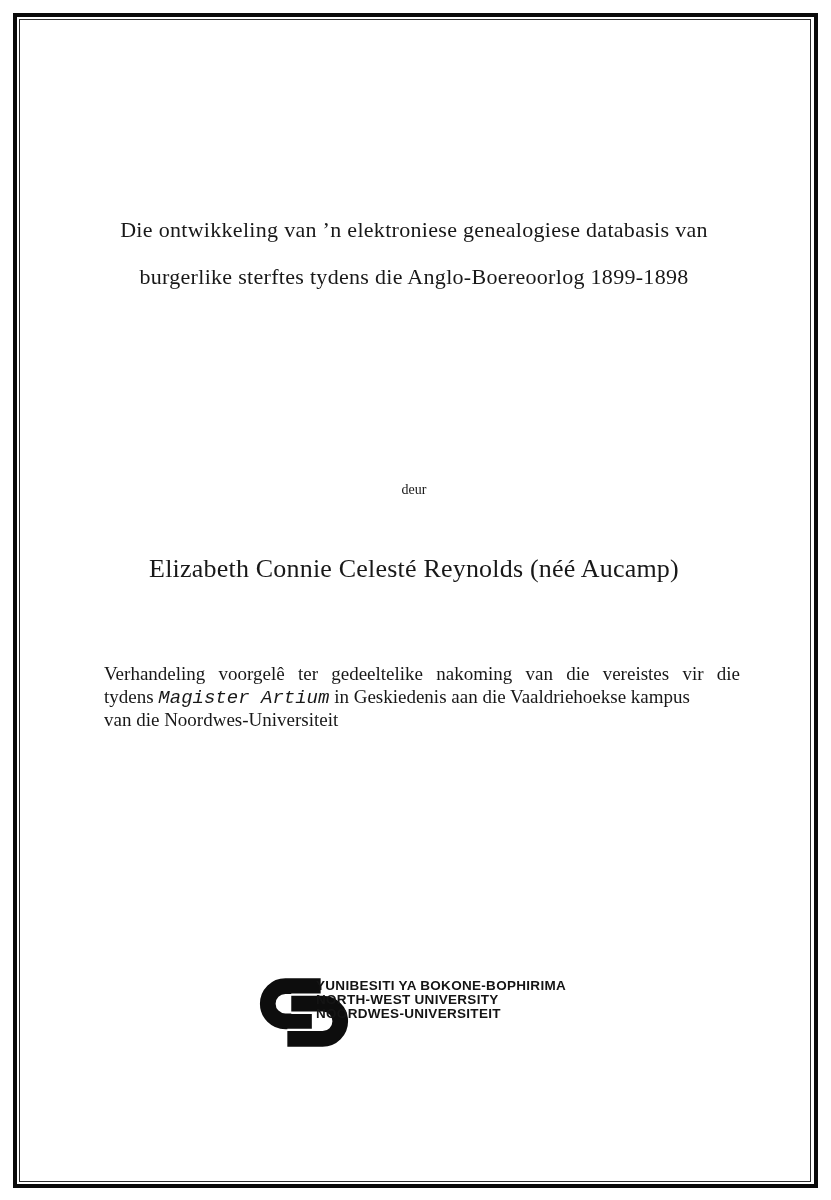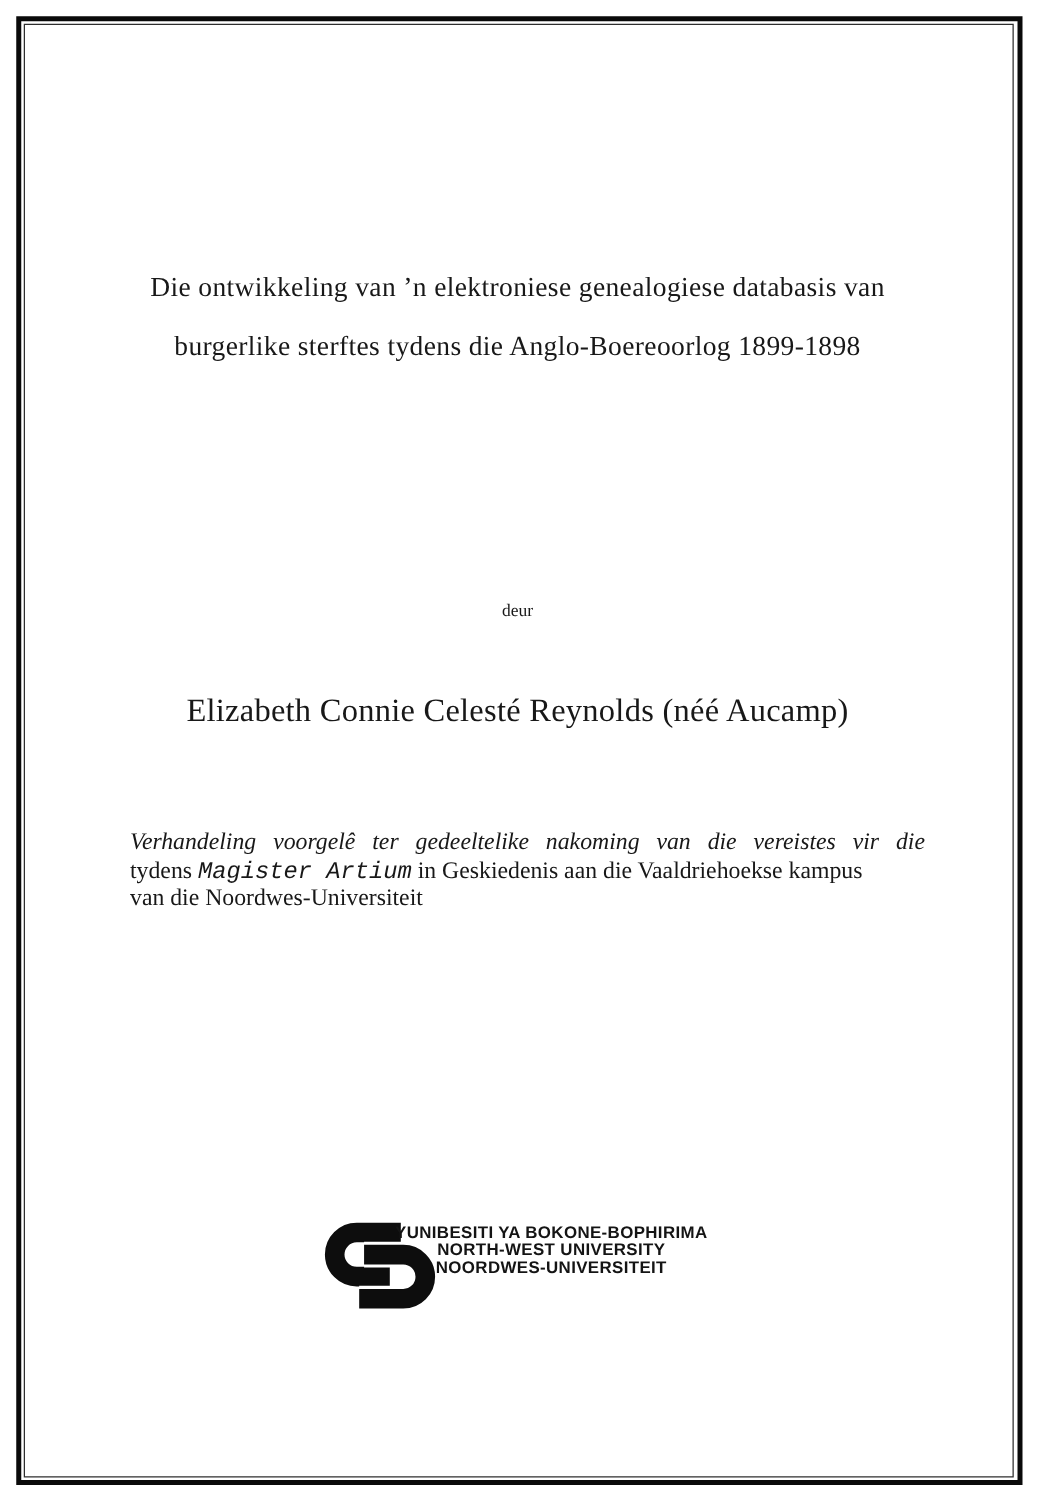--- a/index.html
+++ b/index.html
@@ -34,21 +34,21 @@
     left: 104px; top: 663px;
     width: 636px;
     font-size: 19px;
     line-height: 22.5px;
   }
   .statement .just {
     text-align: justify;
     text-align-last: justify;
     white-space: nowrap;
   }
-  .statement .just { white-space: normal; font-style: italic; }
+  .statement .just { white-space: normal; }
   .italic { font-style: italic; font-family: Liberation Mono, monospace; }
 
   .supervisor-block {
     position: absolute;
     left: 104px; top: 889px;
     font-size: 20px;
     line-height: 23.5px;
   }
   .date-glyph { font-weight: 700; letter-spacing: -1px; }
 
@@ -57,21 +57,20 @@
     left: 256px; top: 977px;
     display: flex;
     align-items: flex-start;
   }
   .logo-mark { display: block; flex: 0 0 auto; }
   .logo-text {
     margin-left: -36px;
     padding-top: 2px;
     display: flex;
     flex-direction: column;
-    align-items: center;
     font-family: "Liberation Sans", "DejaVu Sans", sans-serif;
     font-weight: 700;
     font-size: 13.5px;
     line-height: 14px;
     letter-spacing: 0.3px;
     color: #141414;
     white-space: nowrap;
   }
 </style>
 </head>

